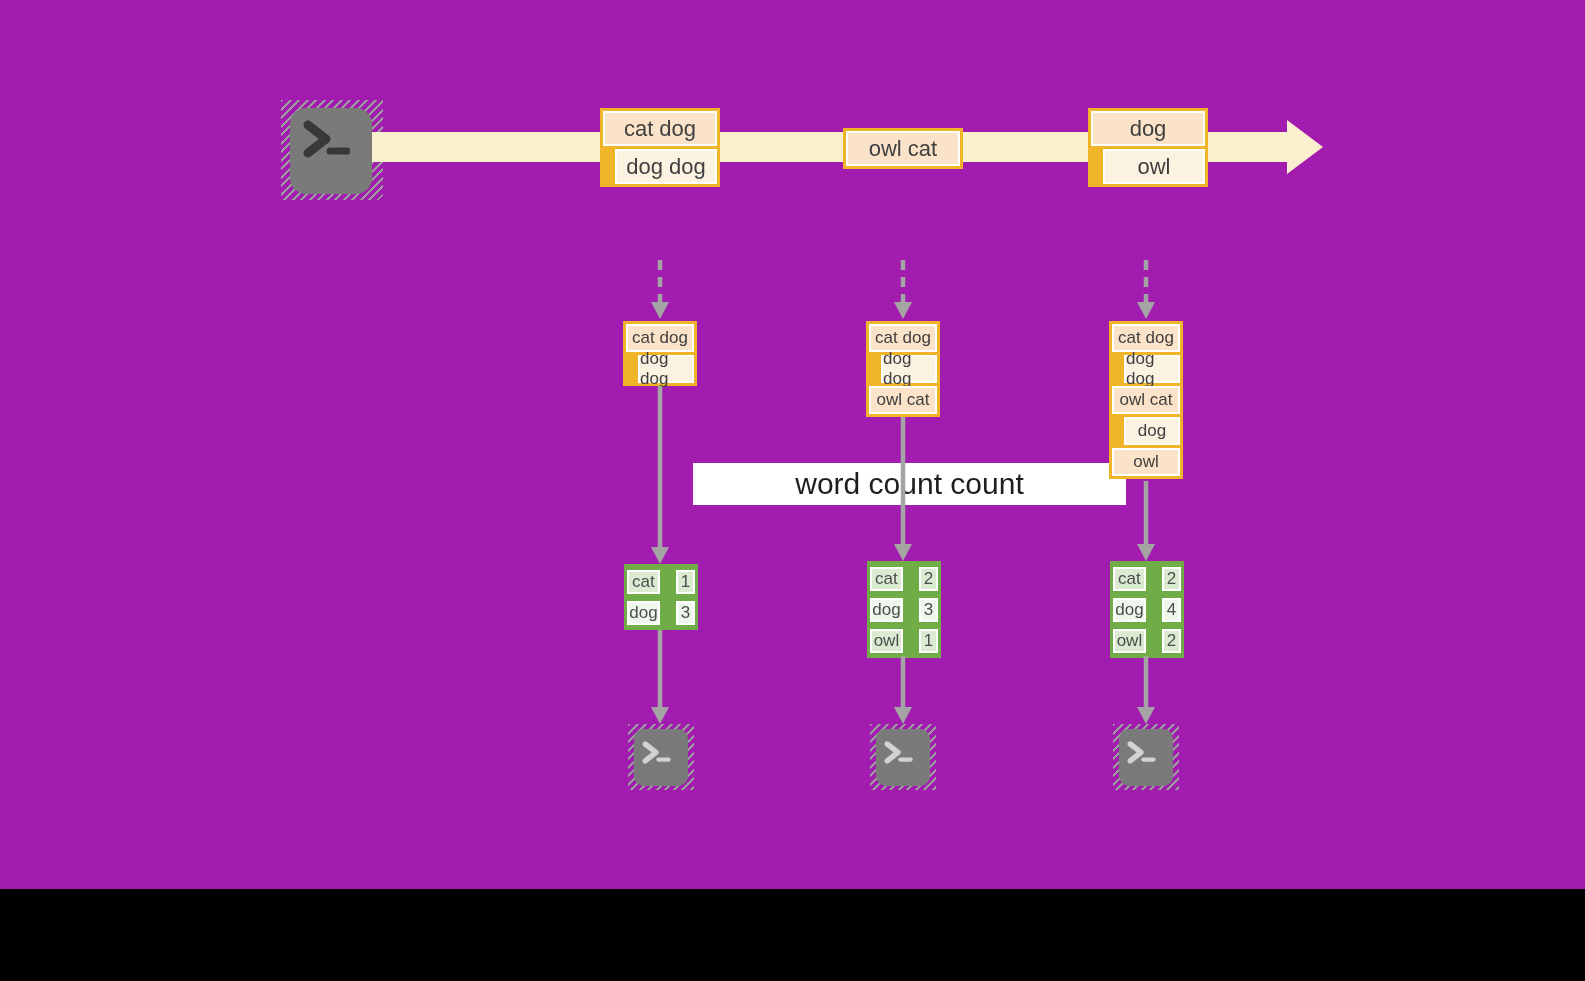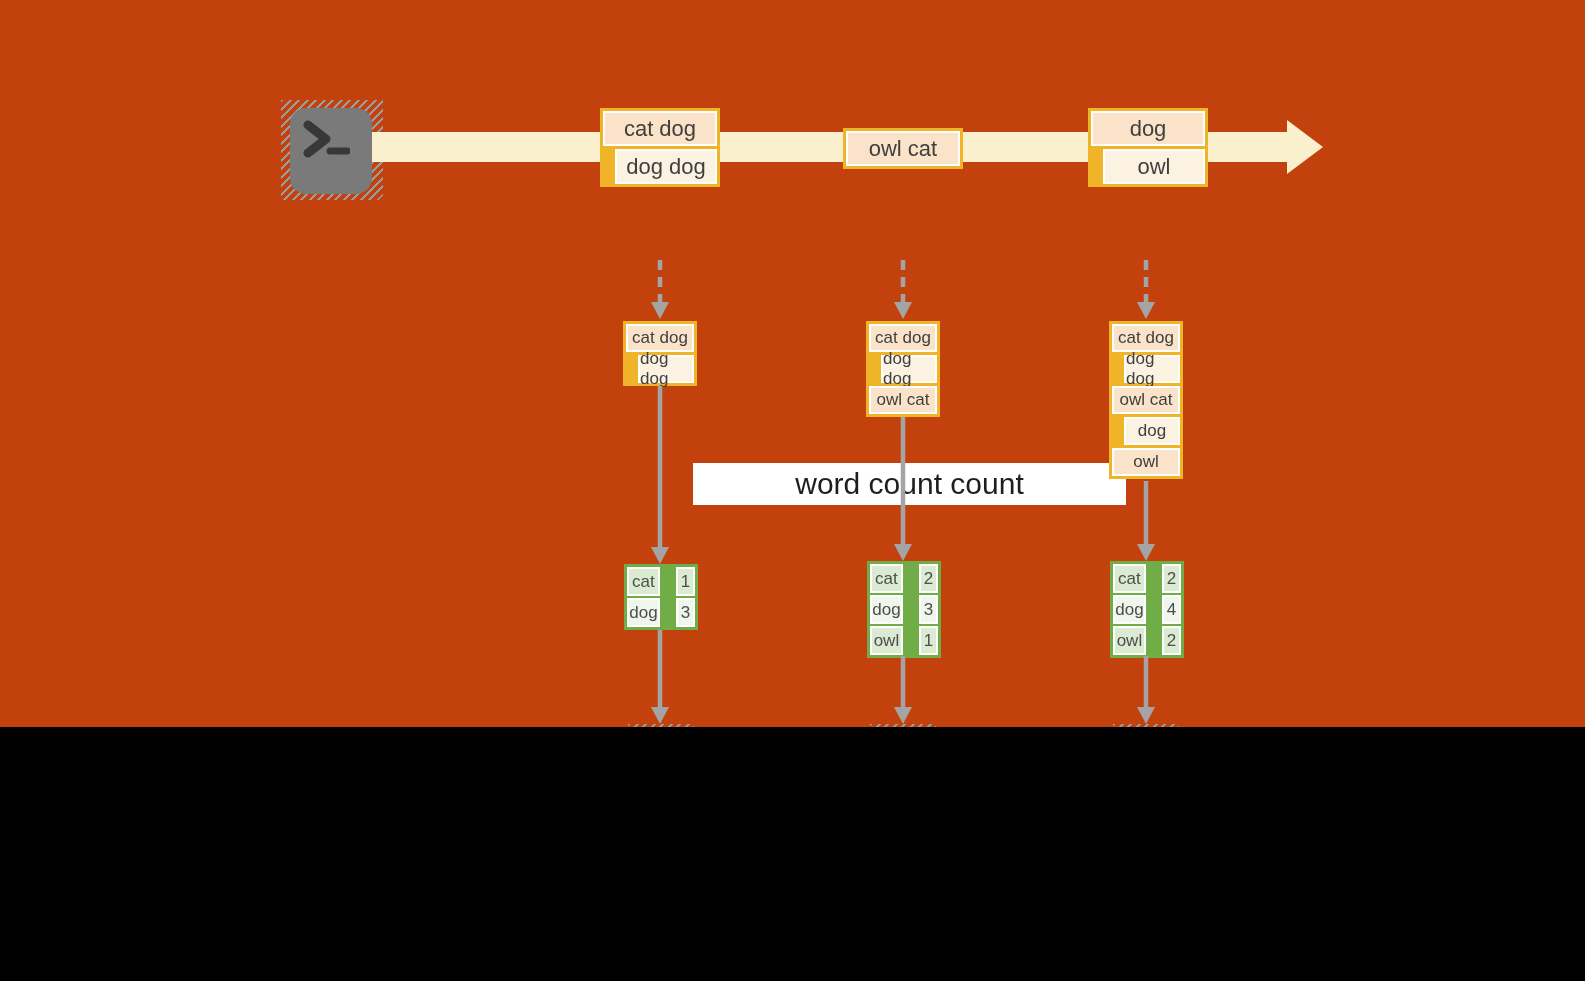--- a/index.html
+++ b/index.html
@@ -1,17 +1,17 @@
 <!DOCTYPE html>
 <html><head>
 <meta charset="utf-8">
 <style>
   html,body{margin:0;padding:0;background:#000;}
   .canvas{
-    position:relative;width:1585px;height:727px;background:#c2410c;overflow:hidden;
+    position:relative;width:1585px;height:889px;background:#a21caf;overflow:hidden;
     font-family:"Liberation Sans",sans-serif;
     text-decoration:underline;
   }
   
   .stream-band{position:absolute;left:372px;top:132px;width:915px;height:30px;background:#FBF0CE;}
   .stream-head{position:absolute;left:1287px;top:120px;width:0;height:0;
     border-top:27px solid transparent;border-bottom:27px solid transparent;border-left:36px solid #FBF0CE;}
   
   .hatch{position:absolute;background:repeating-linear-gradient(135deg,#9b9b9b 0 2px,rgba(0,0,0,0) 2px 6px);}
   .term-sq{position:absolute;background:#7A7A7A;}
@@ -23,21 +23,21 @@
     padding:3px;gap:3px;}
   .ocell{box-sizing:border-box;border:2px solid #fff;display:flex;align-items:center;justify-content:center;
     color:#3F3F3F;}
   .obox.big .ocell{height:35px;font-size:22px;}
   .obox.small .ocell{height:28px;font-size:17px;}
   .peach{background:#FAE3C8;}
   .cream{background:#FCF2E2;margin-left:12px;}
   
   .gtable{position:absolute;box-sizing:border-box;background:#71AD47;display:flex;flex-direction:column;
     padding:3px;gap:2px;width:74px;}
-  .grow{display:flex;gap:16px;height:29px;}
+  .grow{display:flex;gap:16px;height:29px;align-items:center;}
   .gcell{box-sizing:border-box;border:2px solid #fff;display:flex;align-items:center;justify-content:center;
     color:#4D4D4D;font-size:17px;}
   .glabel{width:42px;}
   .gvalue{width:24px;}
   .gfill-a{background:#DBEBD1;}
   .gfill-b{background:#EFF6EB;}
   
   .query-band{position:absolute;left:693px;top:463px;width:433px;height:42px;background:#fff;
     display:flex;align-items:center;justify-content:center;color:#1E1E1E;font-size:30px;}
   

